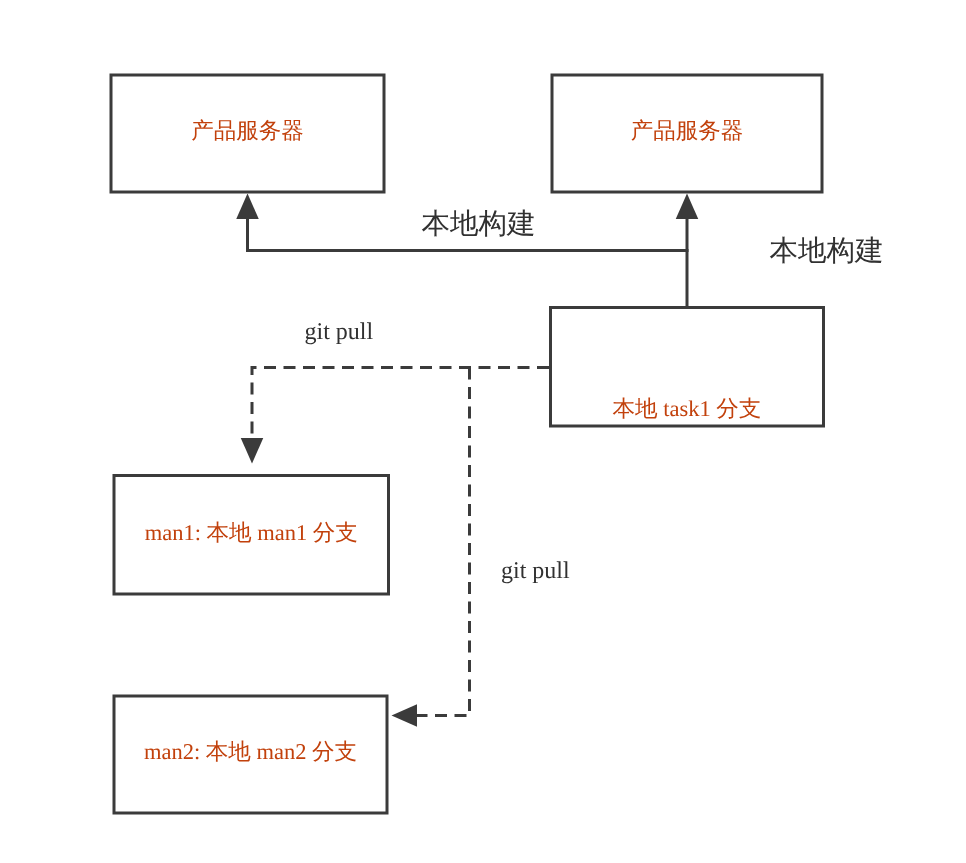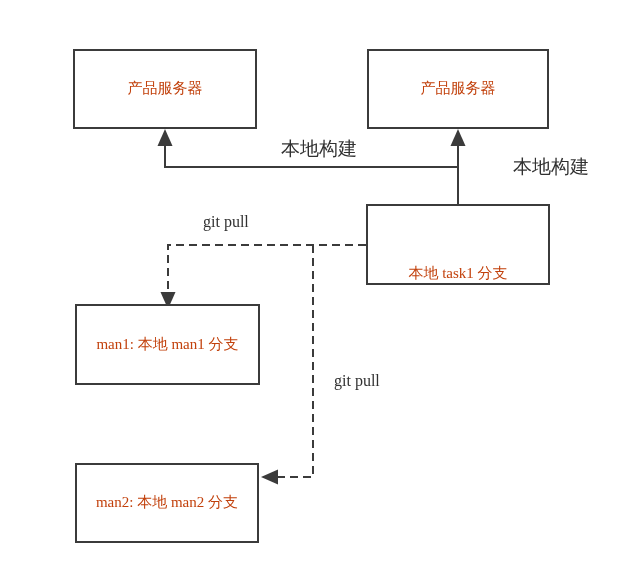--- a/index.html
+++ b/index.html
@@ -32,21 +32,21 @@
     align-items: center;
     justify-content: center;
     text-align: center;
     font-size: 15px;
     line-height: 1.3;
     color: #c2410c;
   }
   .node-product { left: 73px;  top: 49px;  width: 184px; height: 80px; }
   .node-test    { left: 367px; top: 49px;  width: 182px; height: 80px; }
   .node-task1   { left: 366px; top: 204px; width: 184px; height: 81px; align-items: flex-end; }
-  .node-man1    { left: 75px;  top: 304px; width: 185px; height: 81px; }
+  .node-man1    { left: 75px;  top: 316px; width: 185px; height: 81px; }
   .node-man2    { left: 75px;  top: 463px; width: 184px; height: 80px; }
   .edge-label {
     position: absolute;
     font-size: 19px;
     white-space: nowrap;
     background: #ffffff;
     padding: 0 2px;
     color: #313131;
   }
   .label-build-left  { left: 279px; top: 136px; }

